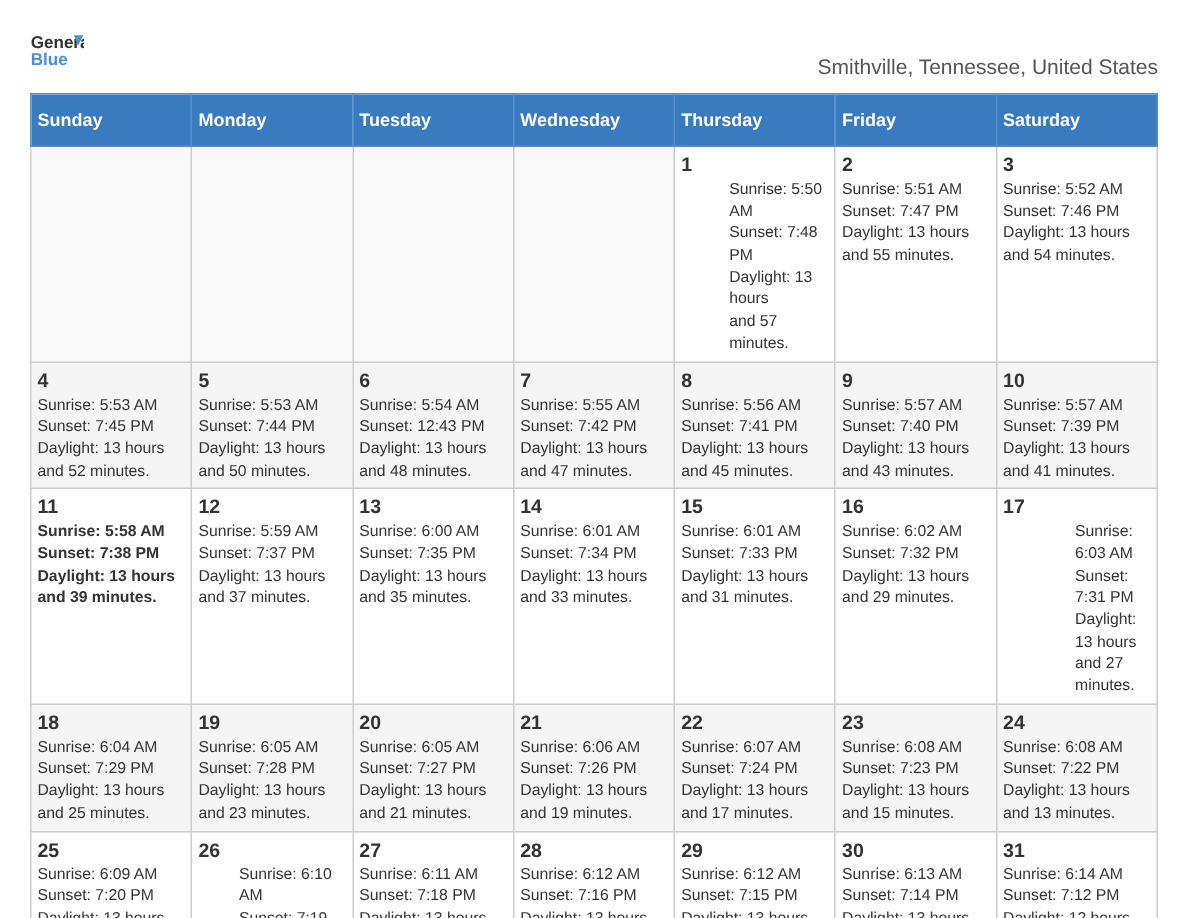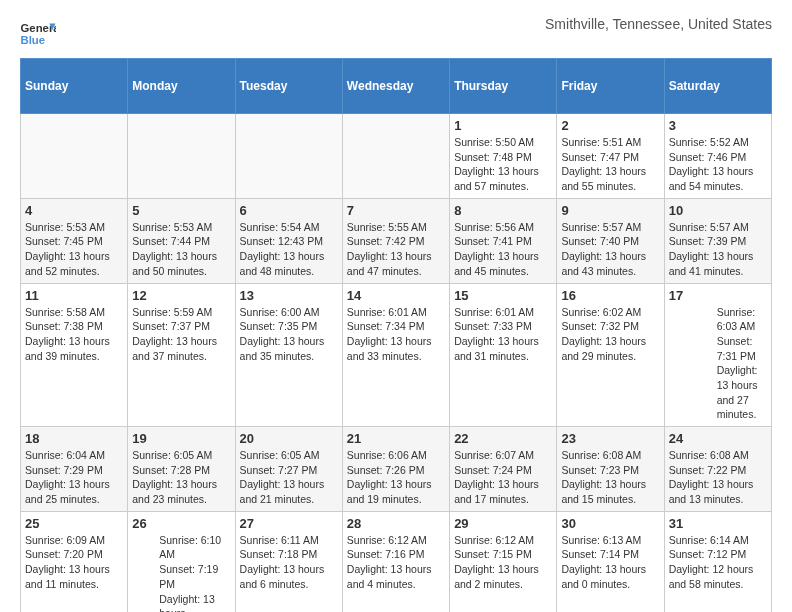--- a/index.html
+++ b/index.html
@@ -31,30 +31,31 @@
     }
     .main-title {
       font-size: 36px;
       font-weight: bold;
       color: #333;
       line-height: 1.1;
     }
     .subtitle {
       font-size: 14px;
       color: #555;
+      margin-top: 20px;
     }
     table {
       width: 100%;
       border-collapse: collapse;
       font-size: 11px;
     }
     thead tr th {
       background-color: #3a7abf;
       color: #fff;
-      padding: 20px 4px;
+      padding: 10px 4px;
       text-align: left;
       font-size: 12px;
       border: 1px solid #5590cc;
     }
     tbody tr td {
       border: 1px solid #ccc;
       padding: 4px 4px;
       vertical-align: top;
       width: 14.28%;
       min-height: 80px;
@@ -108,21 +109,21 @@
       </tr>
   </thead>
   <tbody id="calendar-body">
   <tr>
         <td class="empty-cell"></td>
         <td class="empty-cell"></td>
         <td class="empty-cell"></td>
         <td class="empty-cell"></td>
         <td>
           <span class="cell-day">1</span>
-          <div class="cell-info" style="white-space: pre-line;">Sunrise: 5:50 AM
+          <div class="cell-info" style="white-space: pre-line; margin-left: 32px;">Sunrise: 5:50 AM
 Sunset: 7:48 PM
 Daylight: 13 hours
 and 57 minutes.</div>
         </td>
         <td>
           <span class="cell-day">2</span>
           <div class="cell-info" style="white-space: pre-line;">Sunrise: 5:51 AM
 Sunset: 7:47 PM
 Daylight: 13 hours
 and 55 minutes.</div>
@@ -182,21 +183,21 @@
           <span class="cell-day">10</span>
           <div class="cell-info" style="white-space: pre-line;">Sunrise: 5:57 AM
 Sunset: 7:39 PM
 Daylight: 13 hours
 and 41 minutes.</div>
         </td>
       </tr>
       <tr>
         <td>
           <span class="cell-day">11</span>
-          <div class="cell-info" style="white-space: pre-line;">Sunrise: 5:58 AM
+          <div class="cell-info" style="white-space: pre-line; font-weight: bold;">Sunrise: 5:58 AM
 Sunset: 7:38 PM
 Daylight: 13 hours
 and 39 minutes.</div>
         </td>
         <td>
           <span class="cell-day">12</span>
           <div class="cell-info" style="white-space: pre-line;">Sunrise: 5:59 AM
 Sunset: 7:37 PM
 Daylight: 13 hours
 and 37 minutes.</div>

